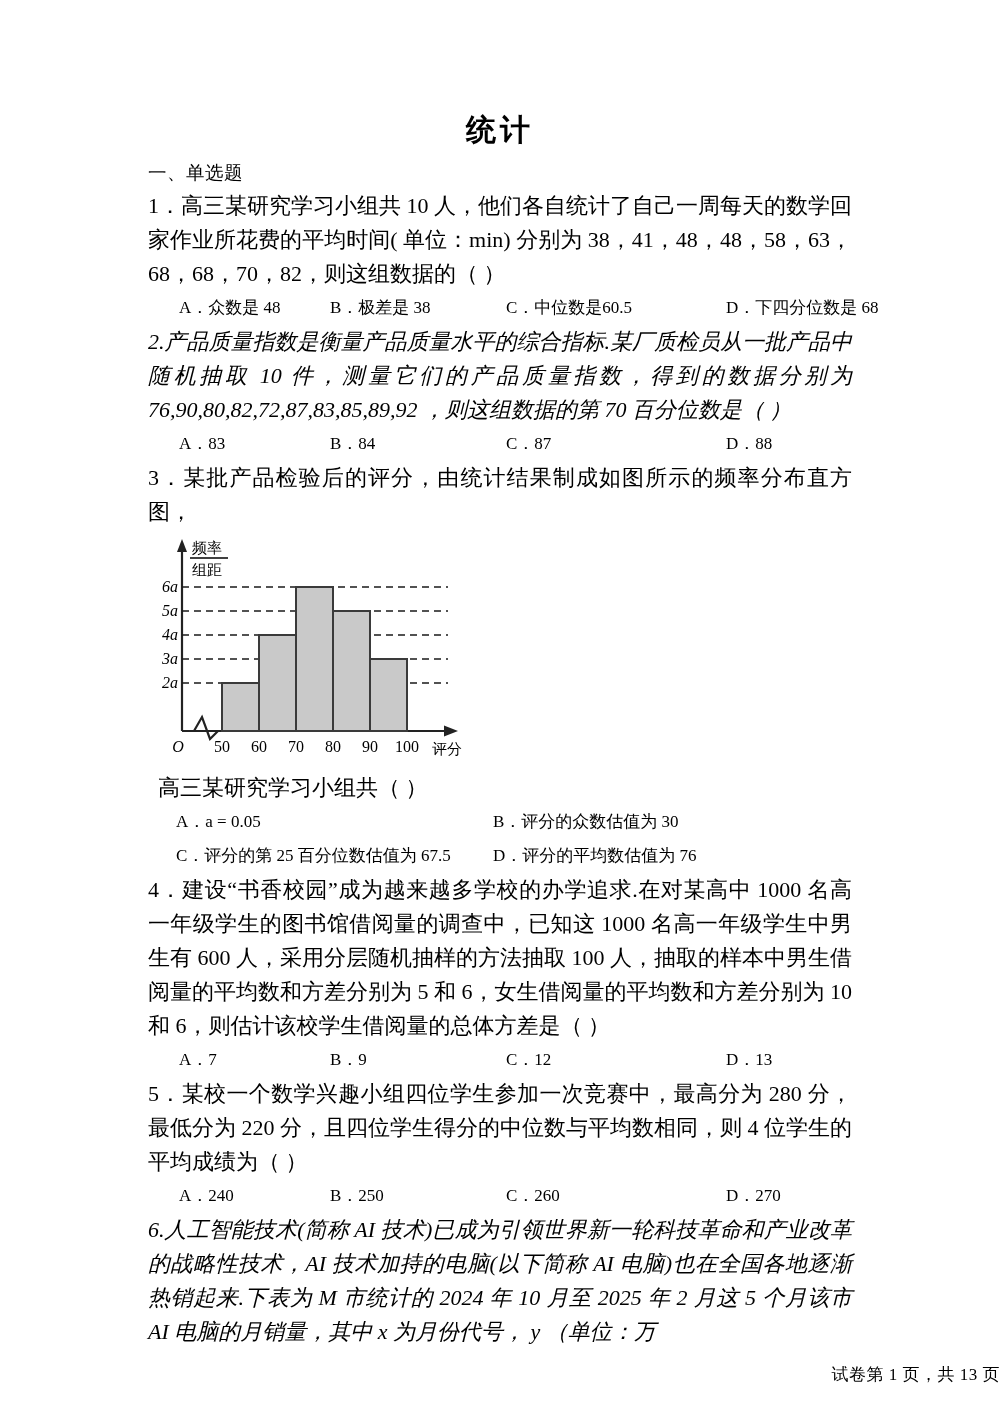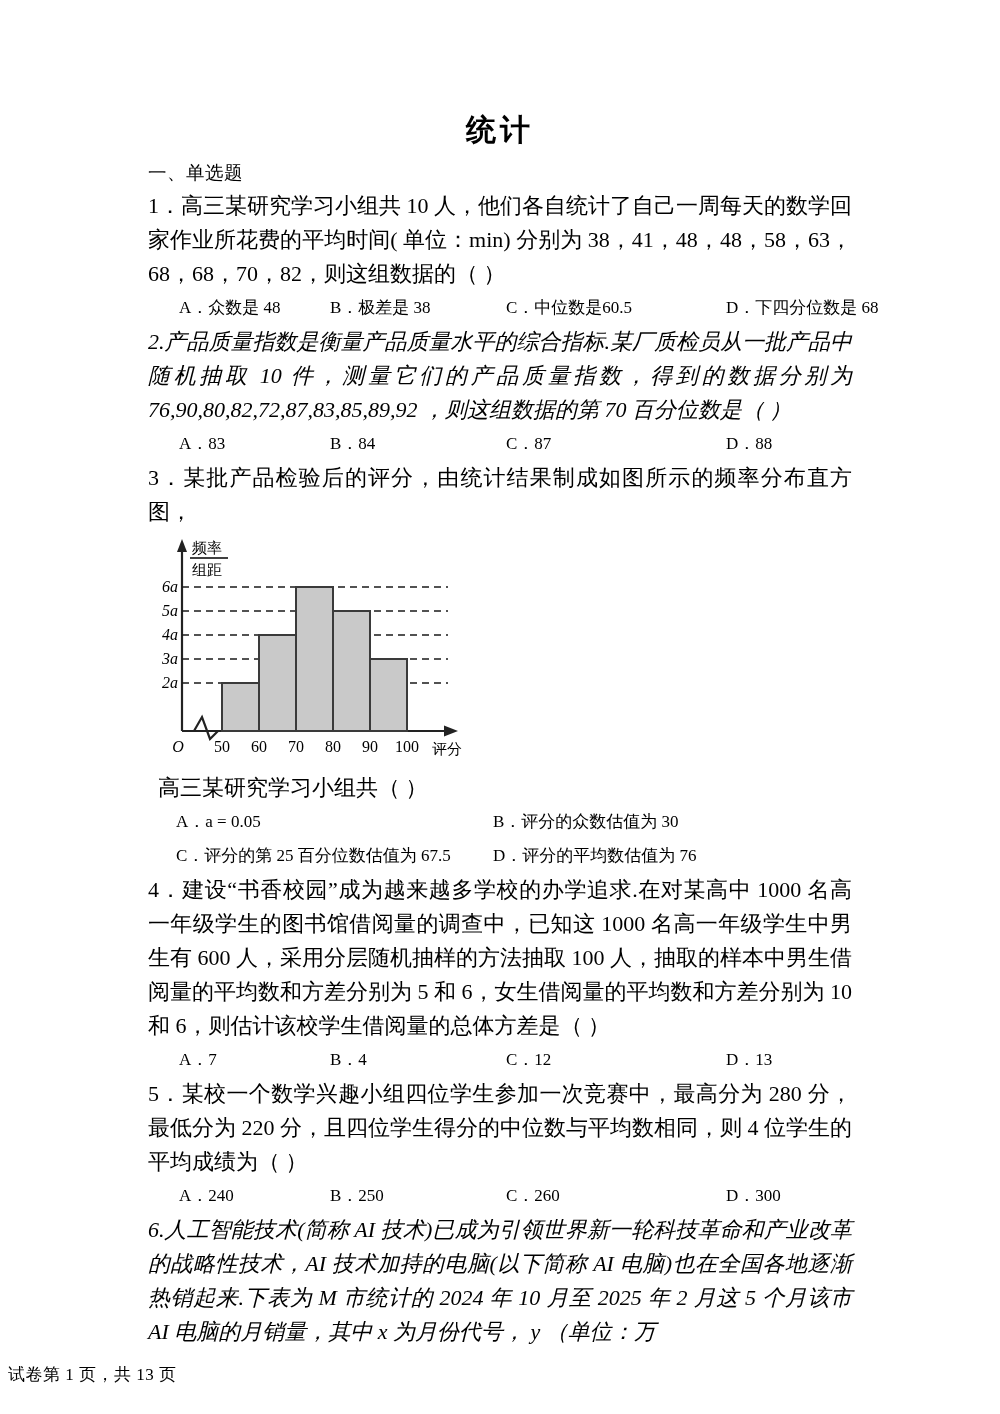--- a/index.html
+++ b/index.html
@@ -85,21 +85,21 @@
   .chart-svg {
     display: block;
   }
 
   
   .footer {
     position: absolute;
     left: 8px;
     right: 0;
     bottom: 28px;
-    text-align: left;
+    text-align: right;
     font-size: 17px;
     letter-spacing: 0.5px;
     margin-top: 12px;
   }
 </style>
 </head>
 <body>
 
 <div class="page">
 
@@ -177,30 +177,30 @@
     <span class="opt opt2-b">B．评分的众数估值为 30</span>
   </div>
   <div class="options options-row2">
     <span class="opt opt2-a">C．评分的第 25 百分位数估值为 67.5</span>
     <span class="opt opt2-b">D．评分的平均数估值为 76</span>
   </div>
 
   <p class="q">4．建设“书香校园”成为越来越多学校的办学追求.在对某高中 1000 名高一年级学生的图书馆借阅量的调查中，已知这 1000 名高一年级学生中男生有 600 人，采用分层随机抽样的方法抽取 100 人，抽取的样本中男生借阅量的平均数和方差分别为 5 和 6，女生借阅量的平均数和方差分别为 10 和 6，则估计该校学生借阅量的总体方差是（    ）</p>
   <div class="options options-row">
     <span class="opt opt-a">A．7</span>
-    <span class="opt opt-b">B．4</span>
+    <span class="opt opt-b">B．9</span>
     <span class="opt opt-c">C．12</span>
     <span class="opt opt-d">D．13</span>
   </div>
 
   <p class="q">5．某校一个数学兴趣小组四位学生参加一次竞赛中，最高分为 280 分，最低分为 220 分，且四位学生得分的中位数与平均数相同，则 4 位学生的平均成绩为（    ）</p>
   <div class="options options-row">
     <span class="opt opt-a">A．240</span>
     <span class="opt opt-b">B．250</span>
     <span class="opt opt-c">C．260</span>
-    <span class="opt opt-d">D．300</span>
+    <span class="opt opt-d">D．270</span>
   </div>
 
   <p class="q slanted">6.人工智能技术(简称 AI 技术)已成为引领世界新一轮科技革命和产业改革的战略性技术，AI 技术加持的电脑(以下简称 AI 电脑)也在全国各地逐渐热销起来.下表为 M 市统计的 2024 年 10 月至 2025 年 2 月这 5 个月该市 AI 电脑的月销量，其中 x 为月份代号， y （单位：万</p>
 
   <div class="footer">试卷第 1 页，共 13 页</div>
 
 </div>
 
 </body></html>

